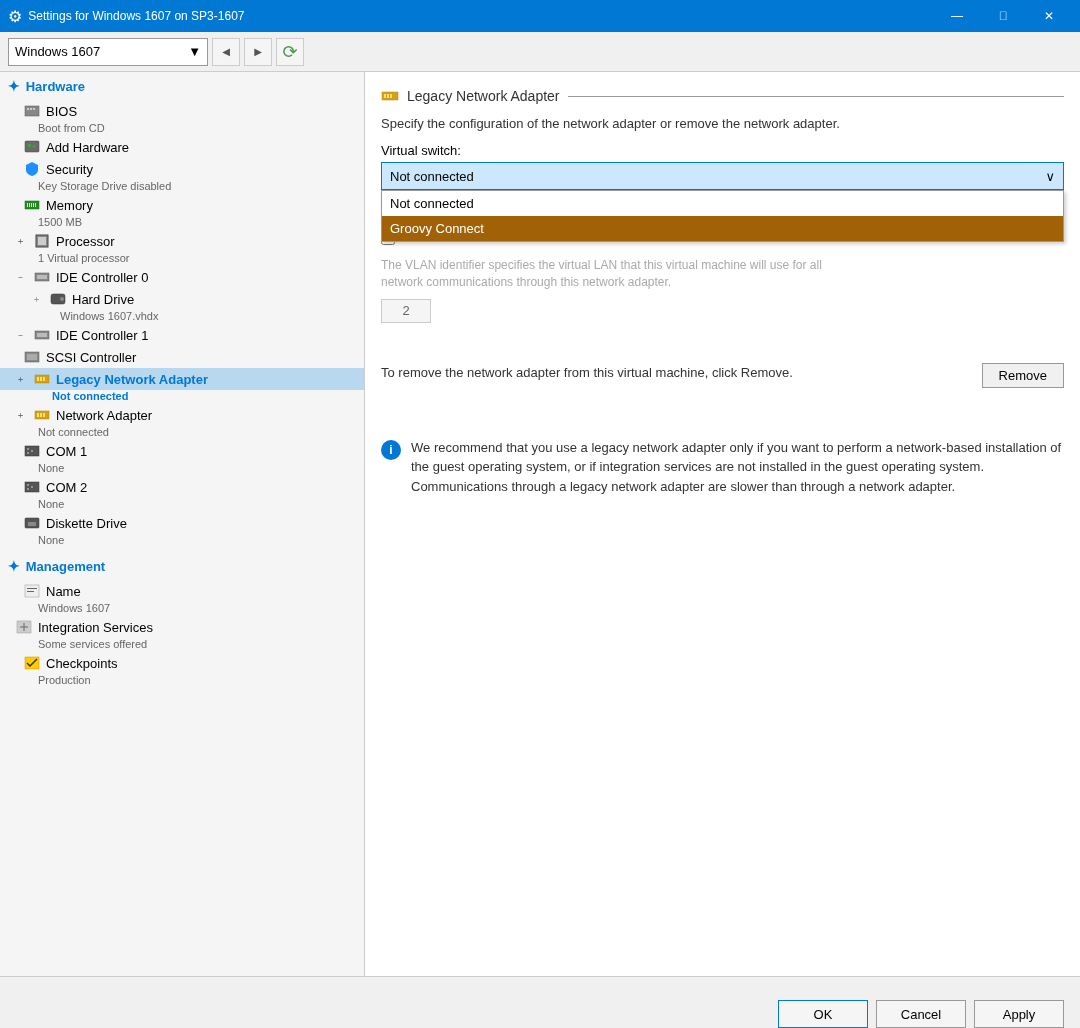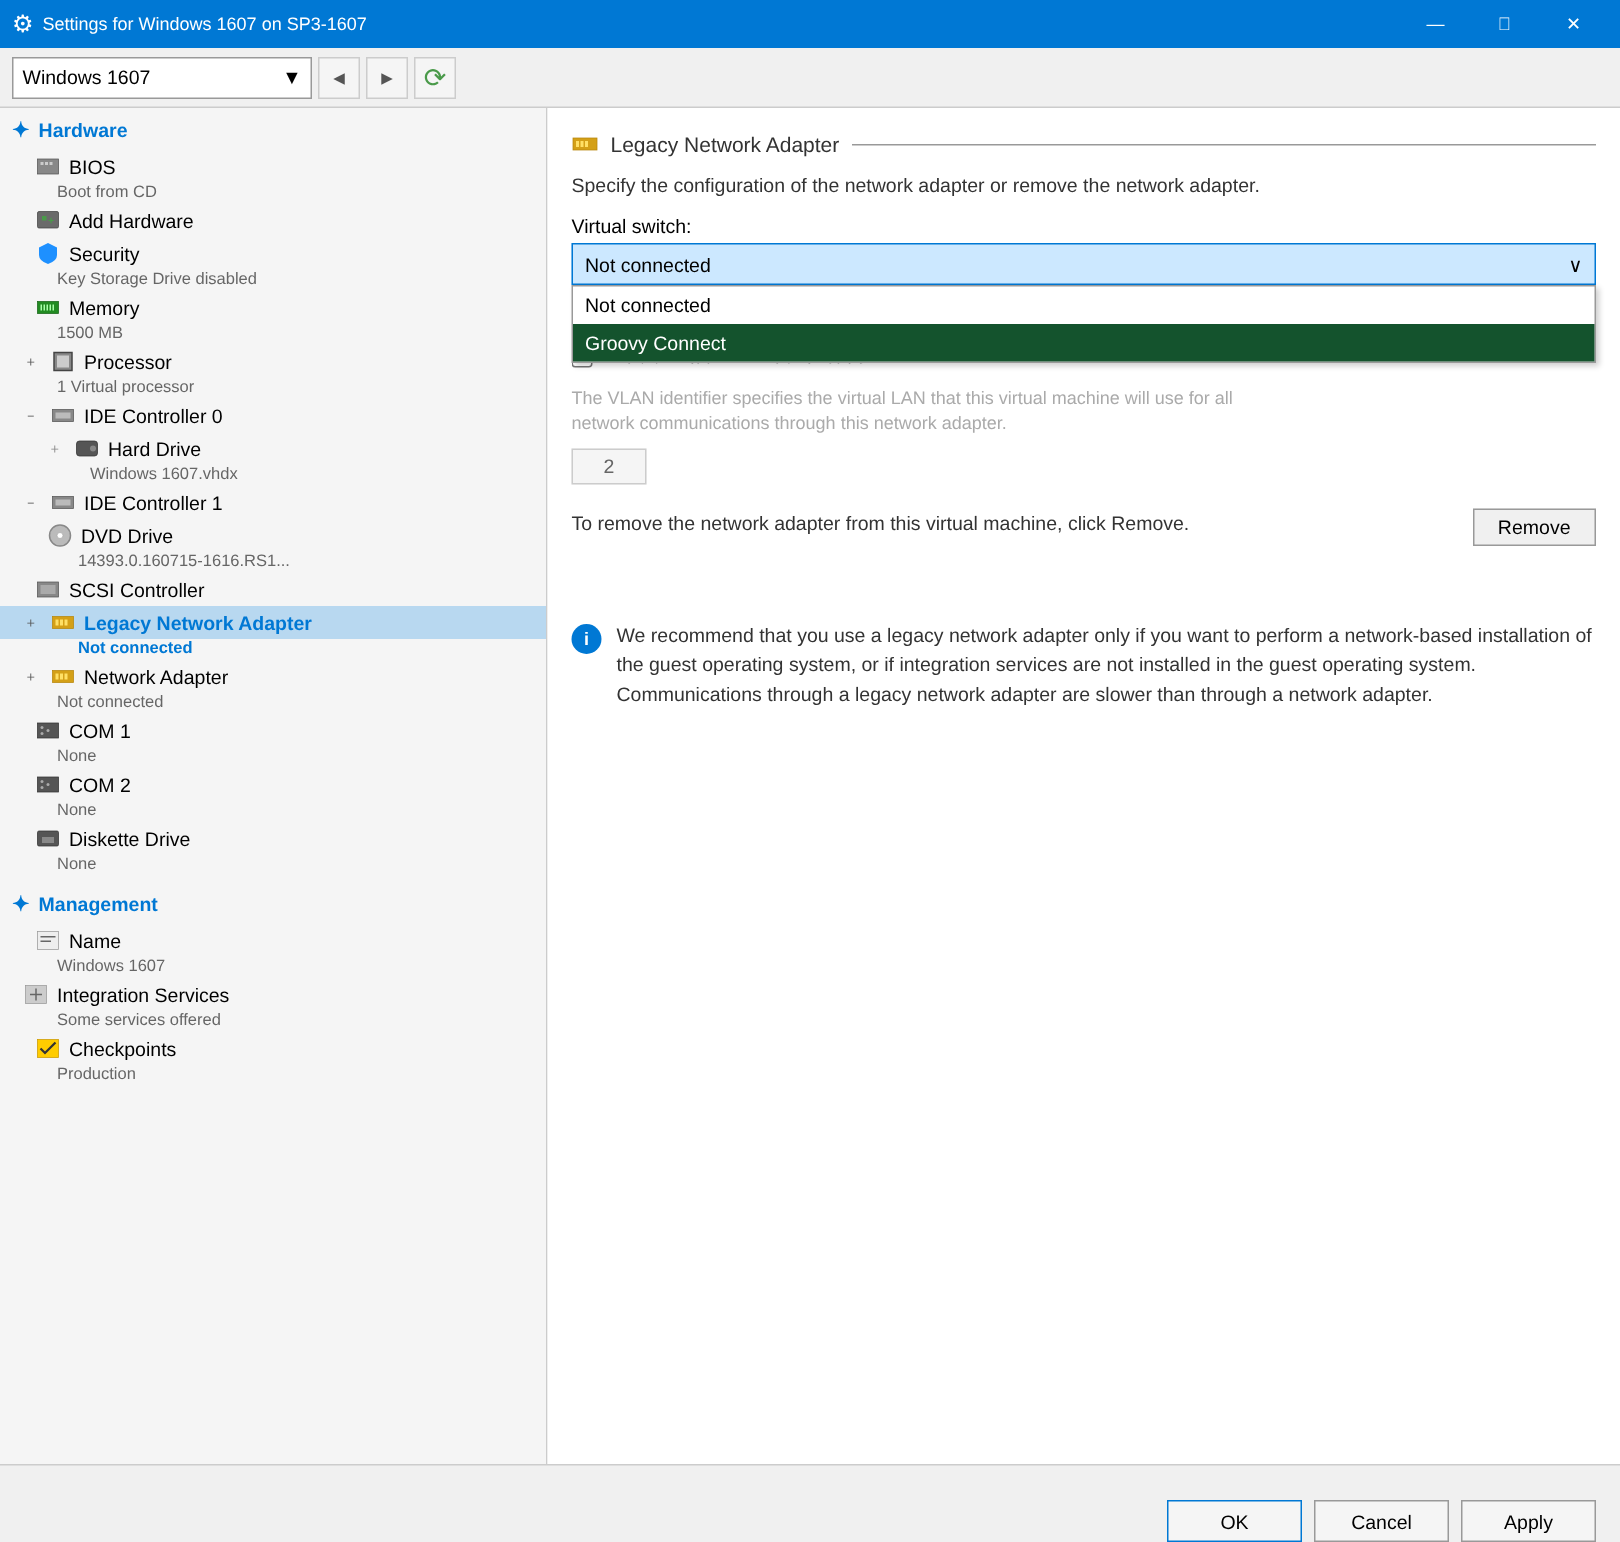--- a/index.html
+++ b/index.html
@@ -178,21 +178,21 @@
       background: white;
       border: 1px solid #999;
       z-index: 100;
       box-shadow: 2px 2px 4px rgba(0,0,0,0.2);
     }
     .dropdown-option {
       padding: 5px 8px;
       cursor: pointer;
       font-size: 13px;
     }
-    .dropdown-option.highlighted { background: #14532d; color: white; }
+    .dropdown-option.highlighted { background: #a16207; color: white; }
 
     
     .checkbox-area {
       margin-top: 40px;
       display: flex;
       align-items: center;
       gap: 6px;
       margin-bottom: 12px;
     }
     .checkbox-input {
@@ -224,20 +224,21 @@
       color: #333;
       margin-bottom: 8px;
     }
     .remove-btn {
       float: right;
       padding: 4px 16px;
       background: #f0f0f0;
       border: 1px solid #999;
       cursor: pointer;
       font-size: 13px;
+      margin-top: 24px;
     }
 
     .info-box {
       display: flex;
       gap: 10px;
       margin-top: 50px;
       padding: 0;
     }
     .info-icon {
       width: 20px; height: 20px;
@@ -405,30 +406,20 @@
         <div class="tree-item-row" style="padding-left:16px;">
           <span class="tree-item-expand">－</span>
           <svg width="16" height="16" viewBox="0 0 16 16">
             <rect x="1" y="4" width="14" height="8" fill="#888" stroke="#555" stroke-width="0.5"></rect>
             <rect x="3" y="6" width="10" height="4" fill="#bbb"></rect>
           </svg>
           <span class="tree-item-label">IDE Controller 1</span>
         </div>
       </div>
 
-      <div class="tree-item">
-        <div class="tree-item-row" style="padding-left:32px;">
-          <svg width="16" height="16" viewBox="0 0 16 16">
-            <circle cx="8" cy="8" r="7" fill="#bbb" stroke="#888" stroke-width="1"></circle>
-            <circle cx="8" cy="8" r="2" fill="white" stroke="#aaa" stroke-width="0.5"></circle>
-          </svg>
-          <span class="tree-item-label">DVD Drive</span>
-        </div>
-        <div class="tree-item-sublabel" style="padding-left:52px;">14393.0.160715-1616.RS1...</div>
-      </div>
 
       <div class="tree-item">
         <div class="tree-item-row" style="padding-left:24px;">
           <svg width="16" height="16" viewBox="0 0 16 16">
             <rect x="1" y="3" width="14" height="10" fill="#888" stroke="#555" stroke-width="0.5"></rect>
             <rect x="3" y="5" width="10" height="6" fill="#aaa"></rect>
           </svg>
           <span class="tree-item-label">SCSI Controller</span>
         </div>
       </div>

